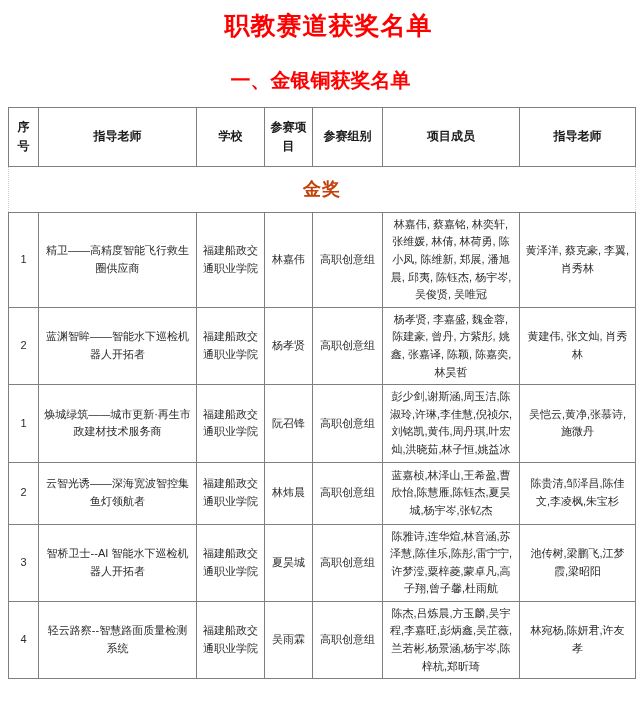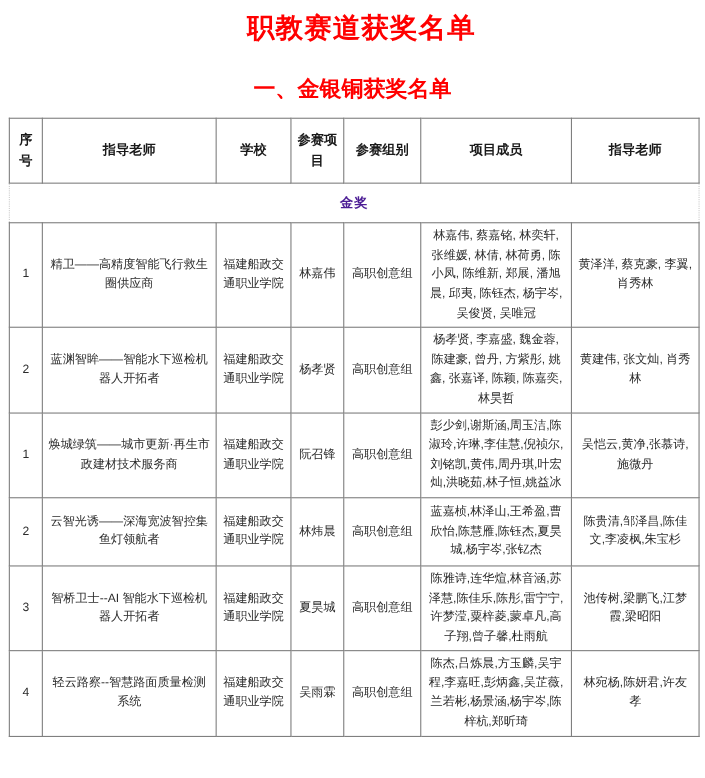--- a/index.html
+++ b/index.html
@@ -48,23 +48,23 @@
   }
   table.awards th {
     font-size: 12px;
     font-weight: bold;
     color: #1a1a1a;
     height: 52px;
     padding: 3px 3px;
   }
   tr.section-row td {
     border: 1px dotted #cccccc;
-    font-size: 12px;
+    font-size: 18px;
     font-weight: bold;
-    color: #4c1d95;
+    color: #c2410c;
     padding: 8px 0;
     letter-spacing: 1px;
   }
   tr.data-row td.cell-index { font-size: 11px; }
   tr.data-row td { color: #2b2b2b; }
   tr.data-row { height: 62px; }
 </style>
 </head>
 <body>
 

